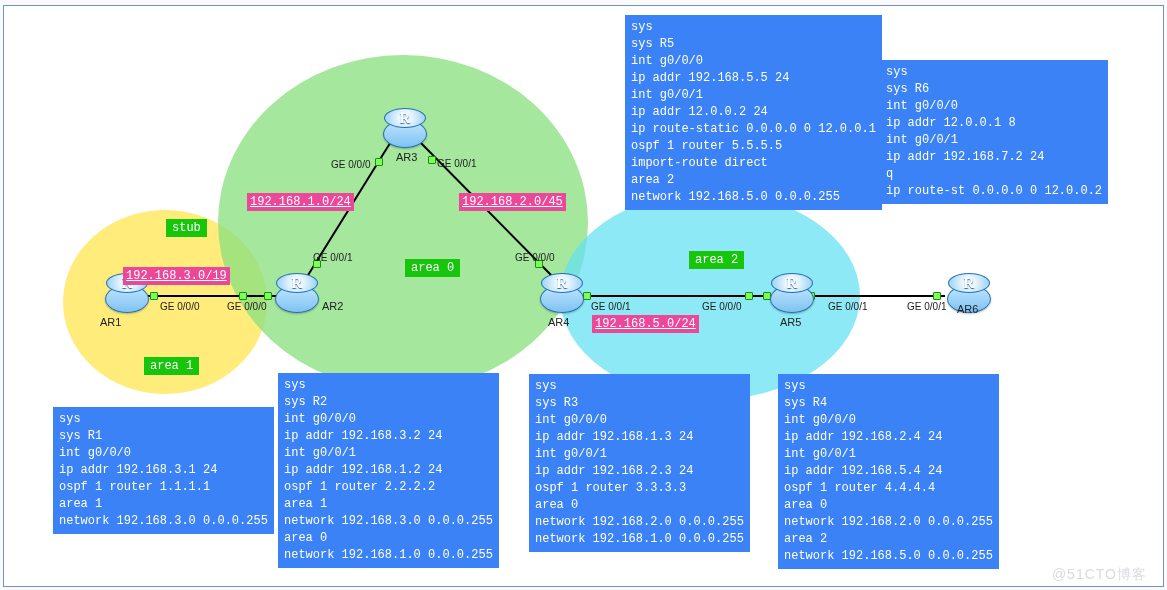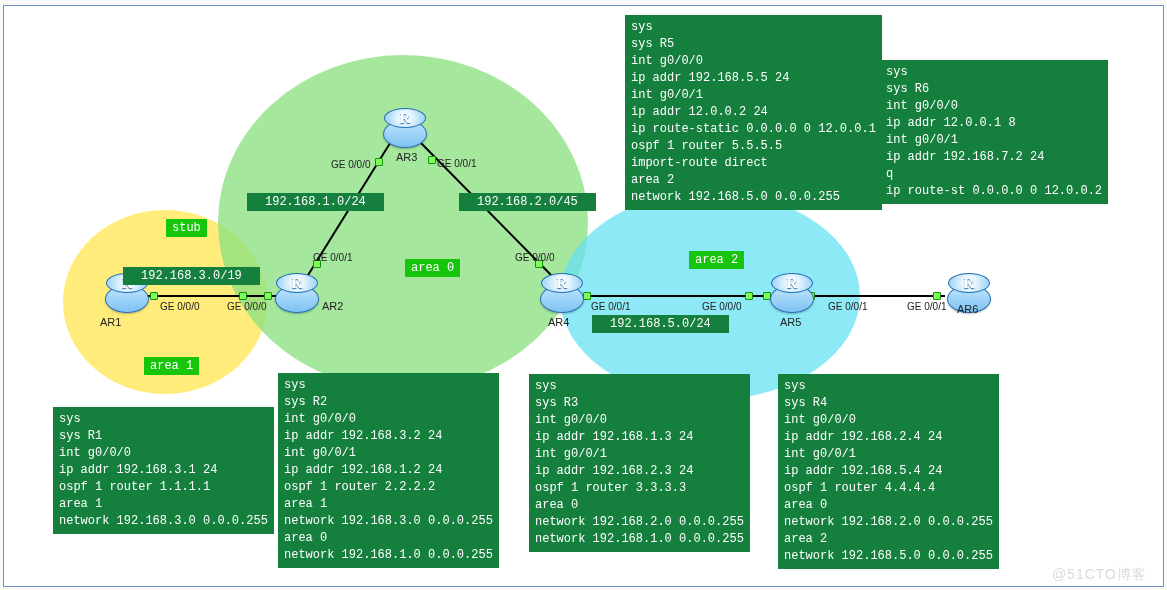--- a/index.html
+++ b/index.html
@@ -9,23 +9,23 @@
     .area-ellipse { position:absolute; border-radius:50%; }
     .area-yellow { left:63px; top:210px; width:204px; height:184px; background:rgba(255,231,85,.78); }
     .area-green  { left:218px; top:55px; width:370px; height:335px; background:rgba(140,224,128,.78); }
     .area-cyan   { left:560px; top:192px; width:300px; height:208px; background:rgba(102,225,241,.75); }
     svg.wires { position:absolute; left:0; top:0; width:1167px; height:590px; pointer-events:none; }
     .router { position:absolute; width:44px; height:40px; }
     .router .body { width:44px; height:28px; background:linear-gradient(#bfe5ff,#7fc2f2); border:1px solid #2470b3; border-radius:22px/14px; position:absolute; bottom:0; box-shadow:0 1px 2px rgba(0,0,0,.25); }
     .router .top  { width:42px; height:20px; background:radial-gradient(circle,#e9f6ff 30%,#9fd4f6 90%); border:1px solid #2470b3; border-radius:50%; position:absolute; top:0; left:1px; display:flex; align-items:center; justify-content:center; color:#fff; font:700 15px/1 Georgia,serif; text-shadow:0 1px 1px #1e68a8; }
     .r-label { position:absolute; font:11px Arial; color:#222; }
     .if-label { position:absolute; font:10px Arial; color:#222; white-space:nowrap; }
-    .subnet { position:absolute; background:#15803d; color:#fff; font:12px "Courier New",monospace; padding:2px 18px; white-space:nowrap; }
+    .subnet { position:absolute; background:#ec4899; color:#fff; font:12px "Courier New",monospace; padding:2px 3px; white-space:nowrap;text-decoration:underline; }
     .tag { position:absolute; background:#17c50c; color:#fff; font:12px "Courier New",monospace; padding:2px 6px; }
-    .cfg { position:absolute; background:#15803d; color:#fff; font:12px/17px "Courier New",monospace; padding:4px 6px; white-space:pre; }
+    .cfg { position:absolute; background:#3b82f6; color:#fff; font:12px/17px "Courier New",monospace; padding:4px 6px; white-space:pre; }
     .port-dot { position:absolute; width:8px; height:8px; background:#7dff5a; border:1px solid #1a8e0e; border-radius:1px; }
   </style>
 </head>
 <body>
 <div class="frame"></div>
 
 <div class="area-ellipse area-yellow"></div>
 <div class="area-ellipse area-green"></div>
 <div class="area-ellipse area-cyan"></div>
 

